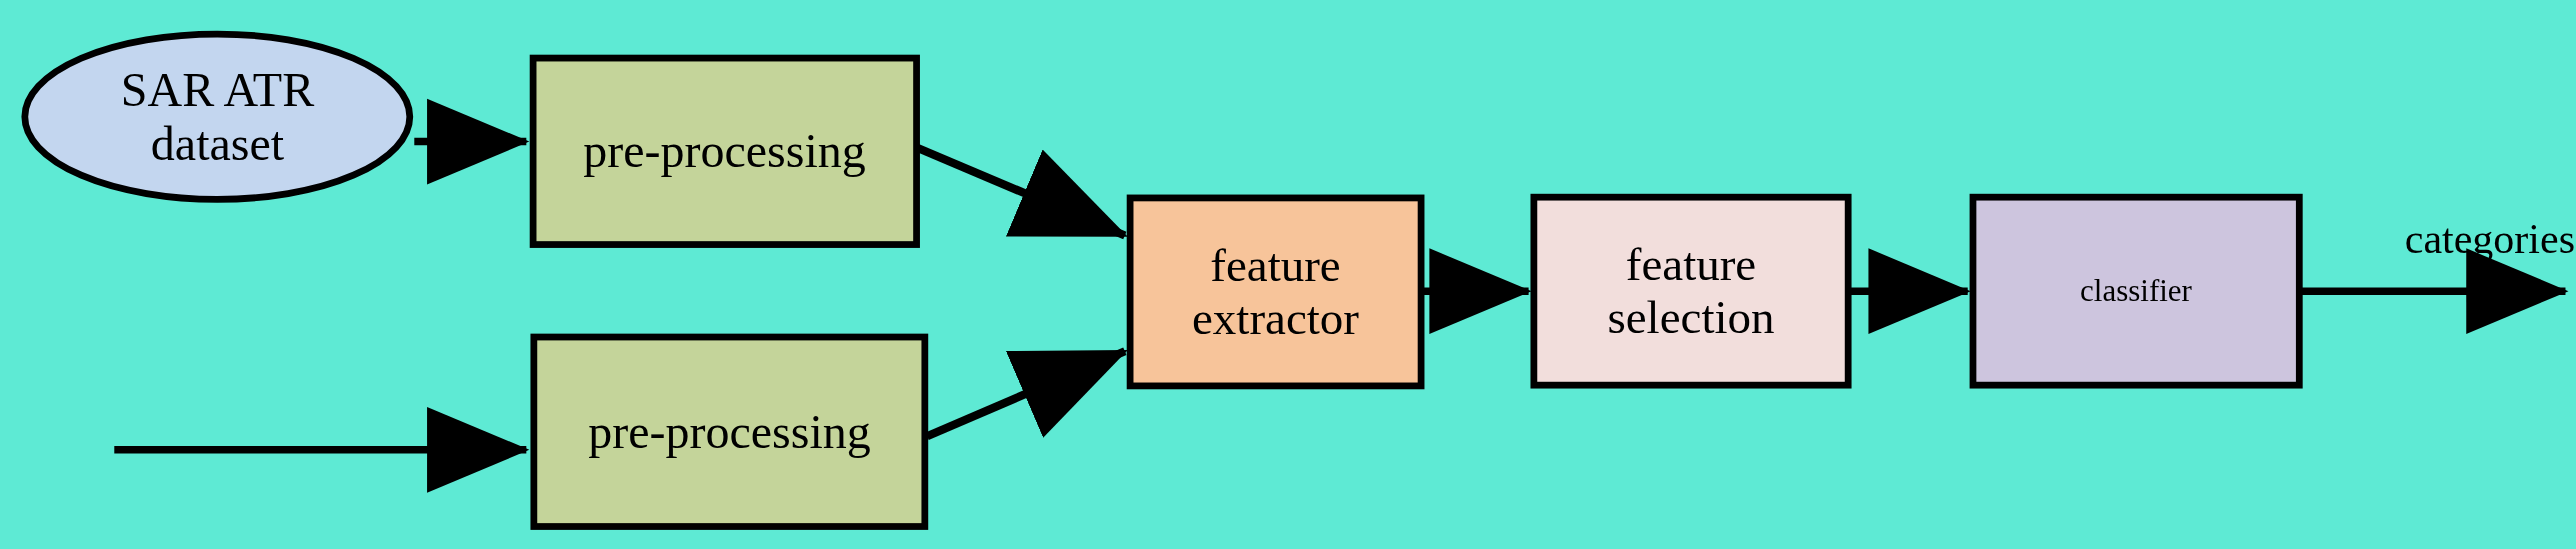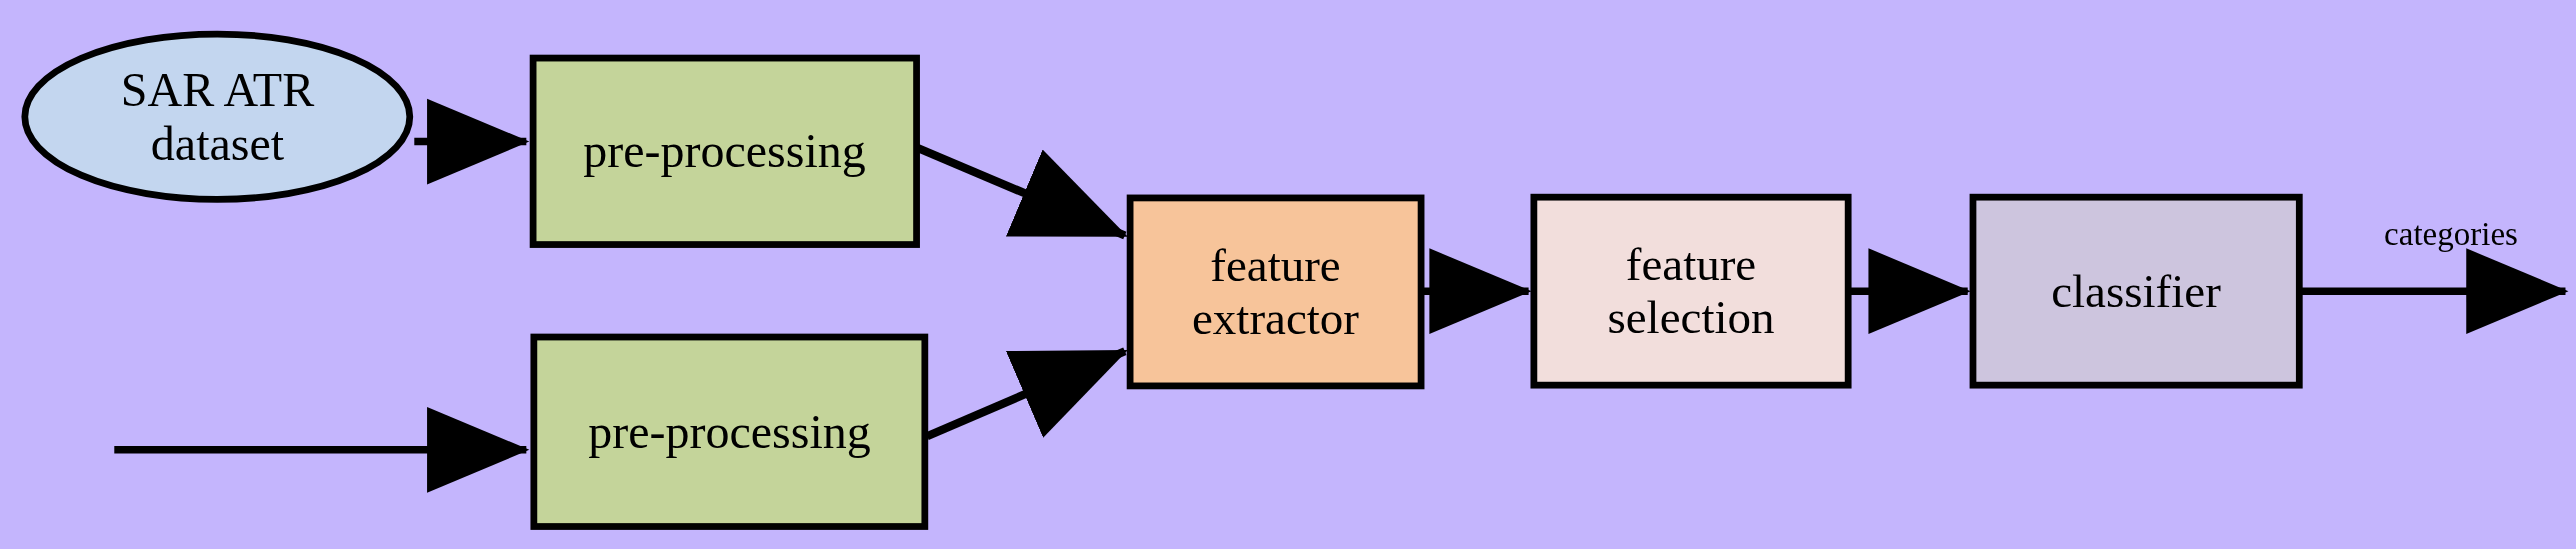--- a/index.html
+++ b/index.html
@@ -4,21 +4,21 @@
 <style>
   html, body {
     margin: 0;
     padding: 0;
     background: #ffffff;
   }
   #canvas {
     position: relative;
     width: 2576px;
     height: 550px;
-    background: #c4b5fd;
+    background: #5eead4;
     font-family: "Liberation Serif", "DejaVu Serif", serif;
     overflow: hidden;
   }
   svg.flow {
     position: absolute;
     left: 0;
     top: 0;
     width: 2576px;
     height: 550px;
   }
@@ -39,23 +39,23 @@
     text-align: center;
     line-height: 1.16;
     white-space: pre-line;
   }
   
   #ellipse-dataset-label { left: 25px;  top: 34px;  width: 385px; height: 165px; font-size: 48px; }
   #box-preproc-top-label { left: 533px; top: 58px;  width: 383px; height: 186px; font-size: 48px; }
   #box-preproc-bot-label { left: 534px; top: 337px; width: 391px; height: 189px; font-size: 48px; }
   #box-extractor-label   { left: 1130px;top: 198px; width: 291px; height: 188px; font-size: 47px; }
   #box-selection-label   { left: 1534px;top: 197px; width: 314px; height: 188px; font-size: 47px; }
-  #box-classifier-label  { left: 1973px;top: 197px; width: 326px; height: 188px; font-size: 47px; }
+  #box-classifier-label  { left: 1973px;top: 197px; width: 326px; height: 188px; font-size: 31px; }
   #label-sar-chip        { left: 96px; top: 319px; width: 391px; font-size: 47px; }
-  #label-categories      { left: 2327px;top: 215px; width: 248px; font-size: 33px; text-align: center; }
+  #label-categories      { left: 2327px;top: 215px; width: 248px; font-size: 42px; text-align: right; }
 </style>
 </head>
 <body>
 
 <div id="canvas">
 
   <svg class="flow" viewBox="0 0 3426 731">
     <defs>
       <marker id="ah" markerWidth="14" markerHeight="12" refX="13.2" refY="6" orient="auto" markerUnits="strokeWidth">
         <path d="M0,0.3 L13.6,6 L0,11.7 z" fill="#000000"></path>

